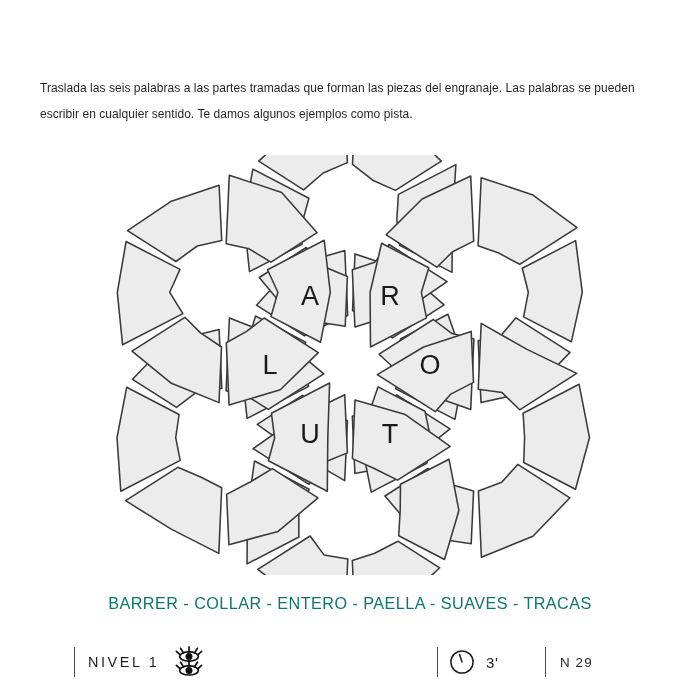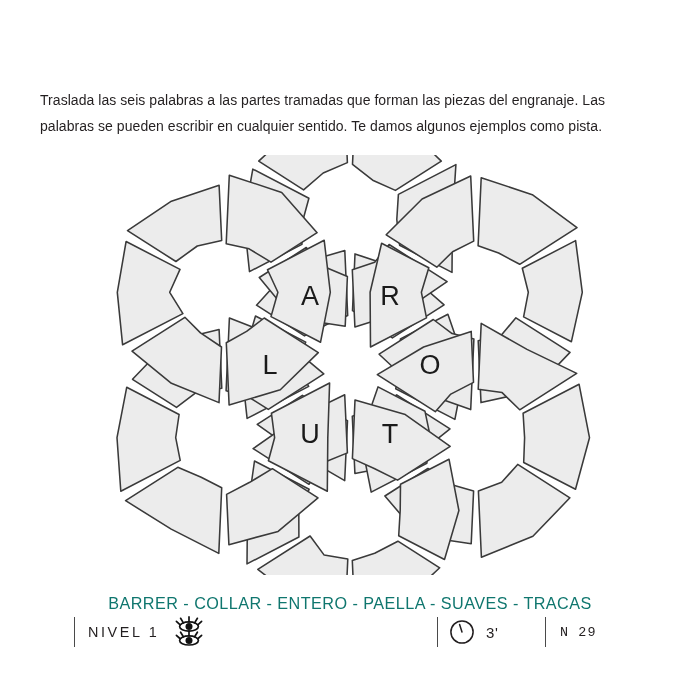--- a/index.html
+++ b/index.html
@@ -13,23 +13,23 @@
     font-family: "Liberation Sans", sans-serif;
     color: #231f20;
     overflow: hidden;
     position: relative;
   }
 
   
   #instruction {
     position: absolute;
     left: 40px;
-    top: 73px;
+    top: 63px;
     width: 618px;
-    font-size: 14px;
+    font-size: 12px;
     line-height: 26px;
     color: #231f20;
     letter-spacing: 0.05px;
   }
 
   
   #puzzle-figure {
     position: absolute;
     left: 108px;
     top: 155px;
@@ -64,21 +64,21 @@
     text-align: center;
     font-size: 16.2px;
     letter-spacing: 0.45px;
     color: #0f766e;
   }
 
   
   #footer {
     position: absolute;
     left: 0;
-    top: 608px;
+    top: 638px;
     width: 700px;
     height: 48px;
     display: flex;
     align-items: center;
   }
   .divider {
     width: 1px;
     height: 30px;
     background: #4a4a4a;
     flex: 0 0 auto;
@@ -121,21 +121,20 @@
     top: 0;
     height: 48px;
     display: flex;
     align-items: center;
     gap: 14px;
   }
   #page-number {
     font-size: 13.4px;
     letter-spacing: 1.1px;
     color: #231f20;
-    font-family: Liberation Mono, monospace;
   }
 </style>
 </head>
 <body>
 
 <p id="instruction">Traslada las seis palabras a las partes tramadas que forman las piezas del engranaje. Las palabras se pueden escribir en cualquier sentido. Te damos algunos ejemplos como pista.</p>
 
 <div id="puzzle-figure">
   <svg id="puzzle-svg" viewBox="0 0 484 420">
     <g id="gear-rings">

